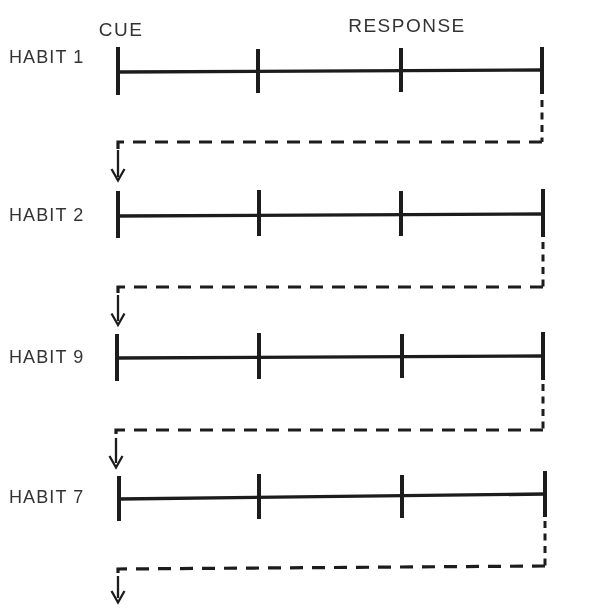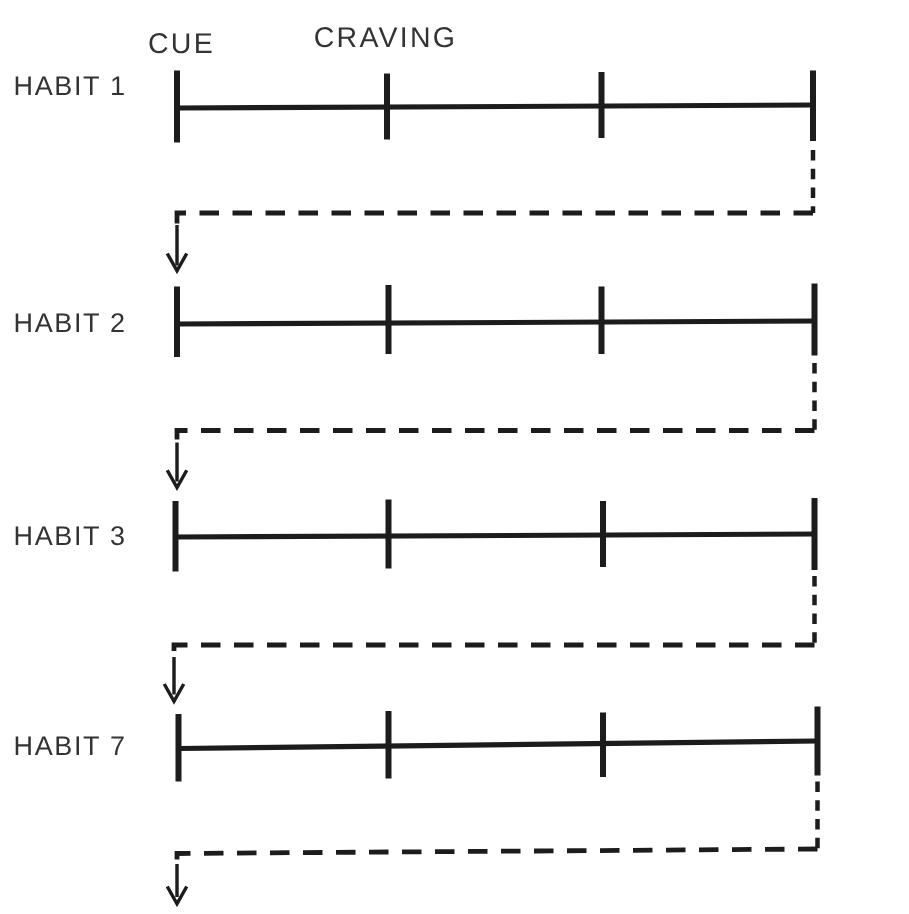--- a/index.html
+++ b/index.html
@@ -50,25 +50,25 @@
     white-space: nowrap;
     line-height: 1;
   }
 </style>
 </head>
 <body>
 
 <div class="stage">
 
   <div class="stage-label" style="left:121px; top:20px;">CUE</div>
-  <div class="stage-label" style="left:257px; top:16px;">CRAVING</div>
+  <div class="stage-label" style="left:407px; top:16px;">RESPONSE</div>
 
   <div class="habit-label" style="top:48px;">HABIT 1</div>
   <div class="habit-label" style="top:206px;">HABIT 2</div>
-  <div class="habit-label" style="top:348px;">HABIT 3</div>
+  <div class="habit-label" style="top:348px;">HABIT 9</div>
   <div class="habit-label" style="top:488px;">HABIT 7</div>
 
   <svg class="diagram-svg" width="606" height="609" viewBox="0 0 606 609">
 
     <g>
       <path class="stroke row-line" d="M118,72 L543,70"></path>
       <path class="stroke tick" d="M118,47 L118,95"></path>
       <path class="stroke tick" d="M258,49 L258,93"></path>
       <path class="stroke tick" d="M401,48 L401,92"></path>
       <path class="stroke tick" d="M542,47 L542,94"></path>

